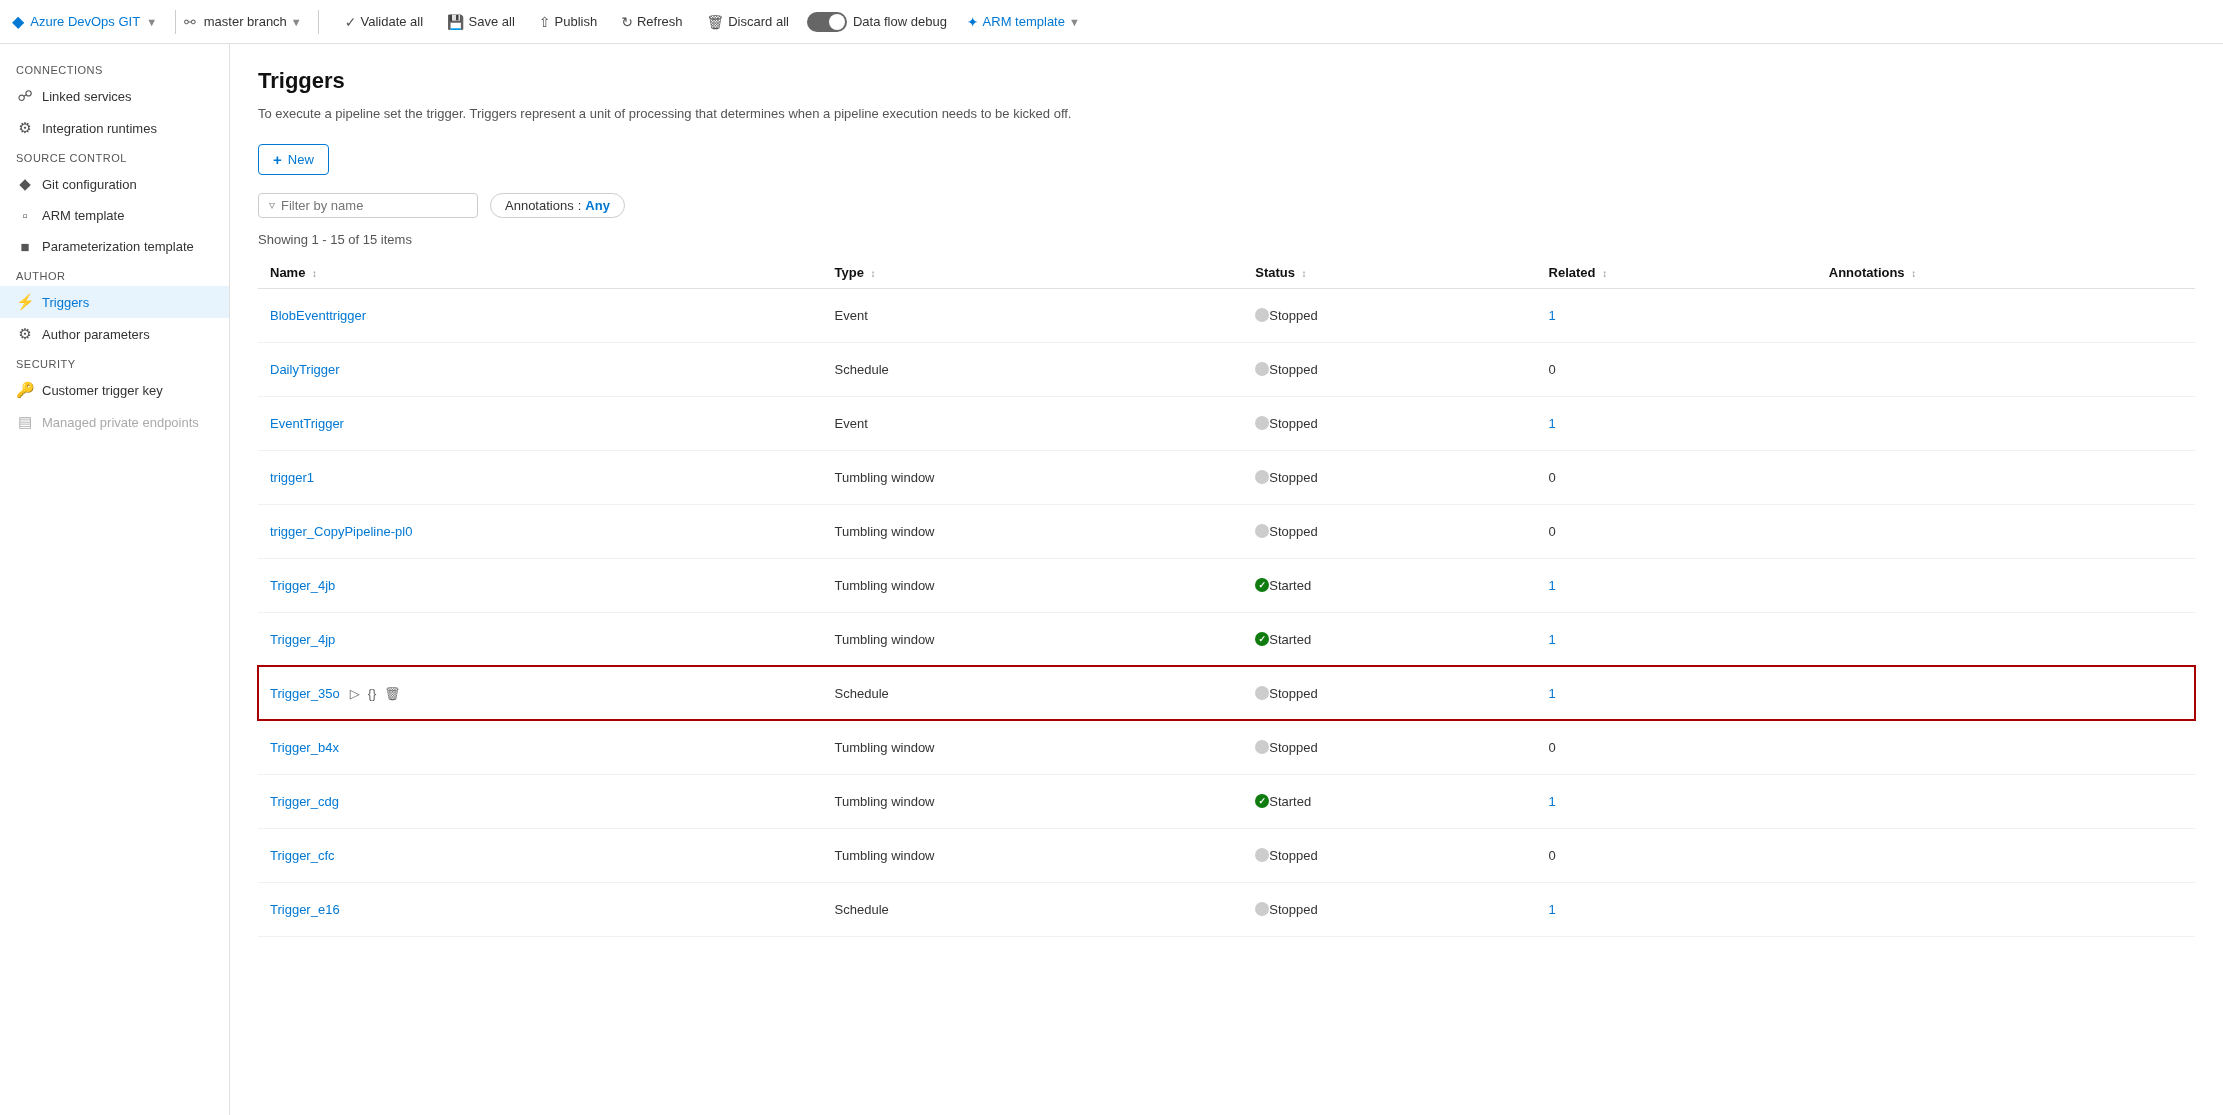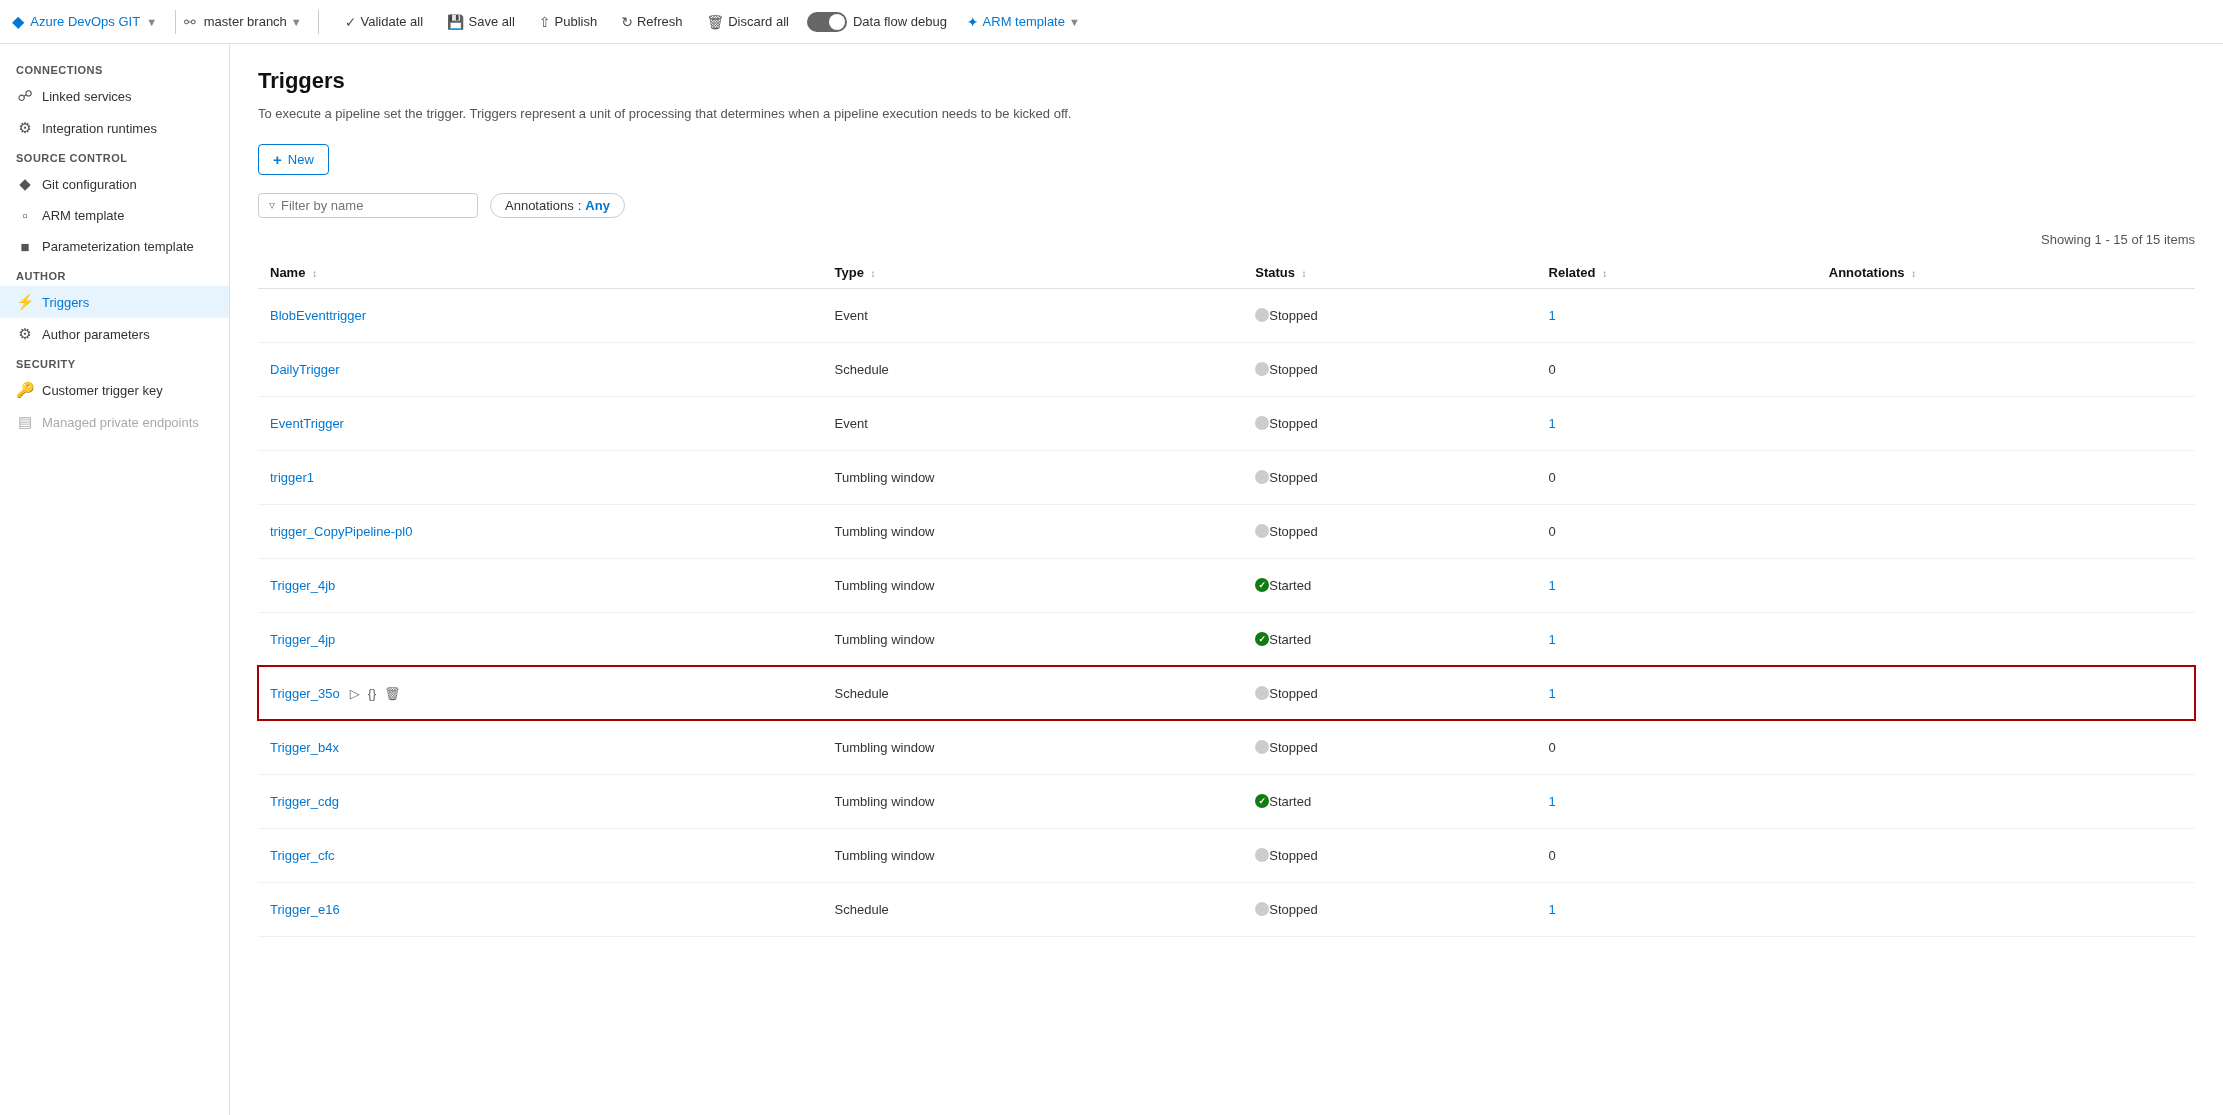--- a/index.html
+++ b/index.html
@@ -46,21 +46,21 @@
 
     
     .main-layout { display: flex; flex: 1; overflow: hidden; }
 
     
     .sidebar {
       width: 230px; flex-shrink: 0; border-right: 1px solid #e0e0e0;
       overflow-y: auto; padding: 12px 0; background: #fff;
     }
     .sidebar-section-title {
-      font-size: 11px; font-weight: 700; color: #555; text-transform: uppercase;
+      font-size: 11px; font-weight: 400; color: #555; text-transform: uppercase;
       padding: 8px 16px 4px; letter-spacing: 0.5px;
     }
     .sidebar-item {
       display: flex; align-items: center; gap: 8px; padding: 7px 16px;
       cursor: pointer; color: #333; font-size: 13px;
     }
     .sidebar-item.active { background: #e8f4fd; color: #0078d4; font-weight: 500; }
     .sidebar-item .si-icon { font-size: 15px; color: #555; width: 18px; text-align: center; }
     .sidebar-item.active .si-icon { color: #0078d4; }
     .sidebar-item.disabled { color: #aaa; cursor: default; }
@@ -88,21 +88,21 @@
       border: none; outline: none; font-size: 13px; color: #000000; width: 100%;
     }
     .filter-icon { color: #888; font-size: 12px; }
     .annotations-btn {
       display: flex; align-items: center; gap: 4px; border: 1px solid #ccc;
       border-radius: 20px; padding: 4px 14px; cursor: pointer; font-size: 13px; background: #fff;
     }
     .annotations-any { font-weight: 600; color: #0078d4; }
 
     
-    .items-count { font-size: 13px; color: #555; margin-bottom: 10px; text-align: right; }
+    .items-count { font-size: 13px; color: #555; margin-bottom: 10px; }
 
     
     .triggers-table { width: 100%; border-collapse: collapse; }
     .triggers-table th {
       text-align: left; font-weight: 600; font-size: 13px; color: #111;
       padding: 8px 12px; border-bottom: 1px solid #e0e0e0; white-space: nowrap;
     }
     .triggers-table th .sort-icon { font-size: 10px; color: #888; margin-left: 3px; }
     .triggers-table td { padding: 19px 12px; font-size: 13px; color: #333; border-bottom: 1px solid #f0f0f0; }
     .trigger-name-link { color: #0078d4; text-decoration: none; cursor: pointer; }

